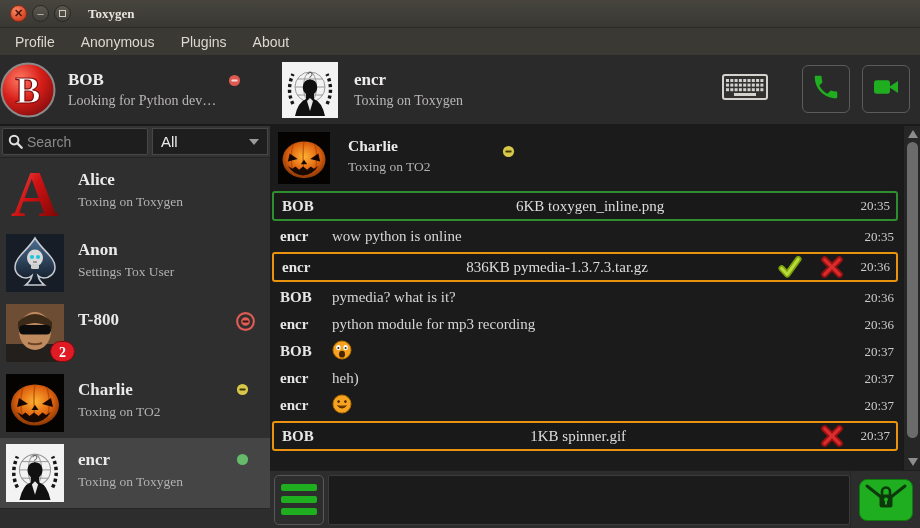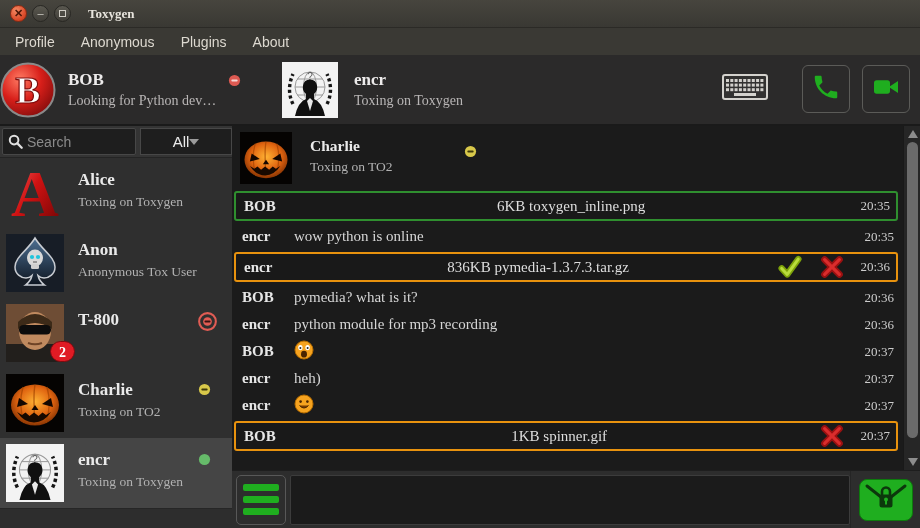--- a/index.html
+++ b/index.html
@@ -36,31 +36,31 @@
   .header-buttons { position:absolute; right:10px; top:10px; display:flex; align-items:center; }
   .kb-wrap { margin-right:22px; cursor:pointer; }
   .round-btn { width:48px; height:48px; border:1px solid #5b5b58; border-radius:6px; background:transparent;
                display:flex; align-items:center; justify-content:center; margin-left:12px; cursor:pointer; }
   .hdr-sep { height:2px; background:#1a1a1a; }
 
   
   .main { display:flex; height:402px; }
 
   
-  .sidebar { width:232px; display:flex; flex-direction:column; background:#2f2f2f; }
+  .sidebar { width:270px; display:flex; flex-direction:column; background:#2f2f2f; }
   .filter-row { height:32px; background:#343434; display:flex; align-items:center;
                 border-bottom:1px solid #242424; }
   .search-box { width:146px; height:27px; margin-left:2px; background:#1e1e1e;
                 border:1px solid #474747; border-radius:2px; display:flex; align-items:center; }
   .search-box svg { margin:0 4px 0 5px; }
   .search-box input { background:transparent; border:none; outline:none; color:#ddd;
                       font-size:14px; width:108px; font-family:"Liberation Sans",sans-serif; }
   .search-box input::placeholder { color:#8b8b8b; }
   .dropdown { width:116px; height:27px; margin-left:4px; background:#1e1e1e; border:1px solid #474747;
-              display:flex; align-items:center; justify-content:center; padding:0 8px;
+              display:flex; align-items:center; justify-content:space-between; padding:0 8px;
               color:#eaeaea; font-size:15px; cursor:pointer; }
   .dd-arrow { width:0; height:0; border-left:5px solid transparent; border-right:5px solid transparent;
               border-top:6px solid #9b9b9b; }
   .contacts { }
   .contact-row { height:70px; display:flex; position:relative; cursor:pointer; }
   .contact-row.selected { background:#454545; }
   .c-avatar { width:58px; height:58px; margin:6px 0 0 6px; position:relative; flex:0 0 58px; }
   .c-info { margin-left:14px; margin-top:12px; flex:1; min-width:0; }
   .c-name { font-family:"Liberation Serif",serif; font-weight:bold; font-size:17px; color:#eaeaea; }
   .c-status { font-family:"Liberation Serif",serif; font-size:13.5px; color:#b2b2b2; margin-top:4px; }
@@ -285,21 +285,21 @@
    <path d="M29 4 C22 16 9 23 9 33 c0 7 6 11 11 11 c2.5 0 4.5-1 6-2.5 c-1 4.5-3 7-6.5 9.5 h19 c-3.5-2.5-5.5-5-6.5-9.5 c1.5 1.5 3.5 2.5 6 2.5 c5 0 11-4 11-11 C49 23 36 16 29 4 z" fill="url(#gS)" stroke="#c8ccd2" stroke-width="1.5"></path>
    <ellipse cx="29" cy="24" rx="8" ry="8.5" fill="#d9d9d9"></ellipse>
                 <rect x="25" y="30" width="8" height="5" rx="1.5" fill="#cfcfcf"></rect>
    <circle cx="26" cy="23" r="2.1" fill="#20c4dc"></circle>
                 <circle cx="32" cy="23" r="2.1" fill="#20c4dc"></circle>
    <path d="M27 28 h4" stroke="#555" stroke-width="1"></path>
               </svg>
             </div>
             <div class="c-info">
               <div class="c-name">Anon</div>
-              <div class="c-status">Anonymous Tox User</div>
+              <div class="c-status">Settings Tox User</div>
             </div>
             <div class="c-icon"></div>
           </div>
           <div class="contact-row">
             <div class="c-avatar">
               <svg viewBox="0 0 58 58">
                 <rect width="58" height="58" fill="#6e4d35"></rect>
    <rect x="0" y="40" width="58" height="18" fill="#221f1c"></rect>
    <ellipse cx="29" cy="27" rx="16" ry="19" fill="#c08a5f"></ellipse>
    <path d="M12 18 Q29 2 46 18 L46 25 Q29 13 12 25 Z" fill="#3c2a18"></path>

